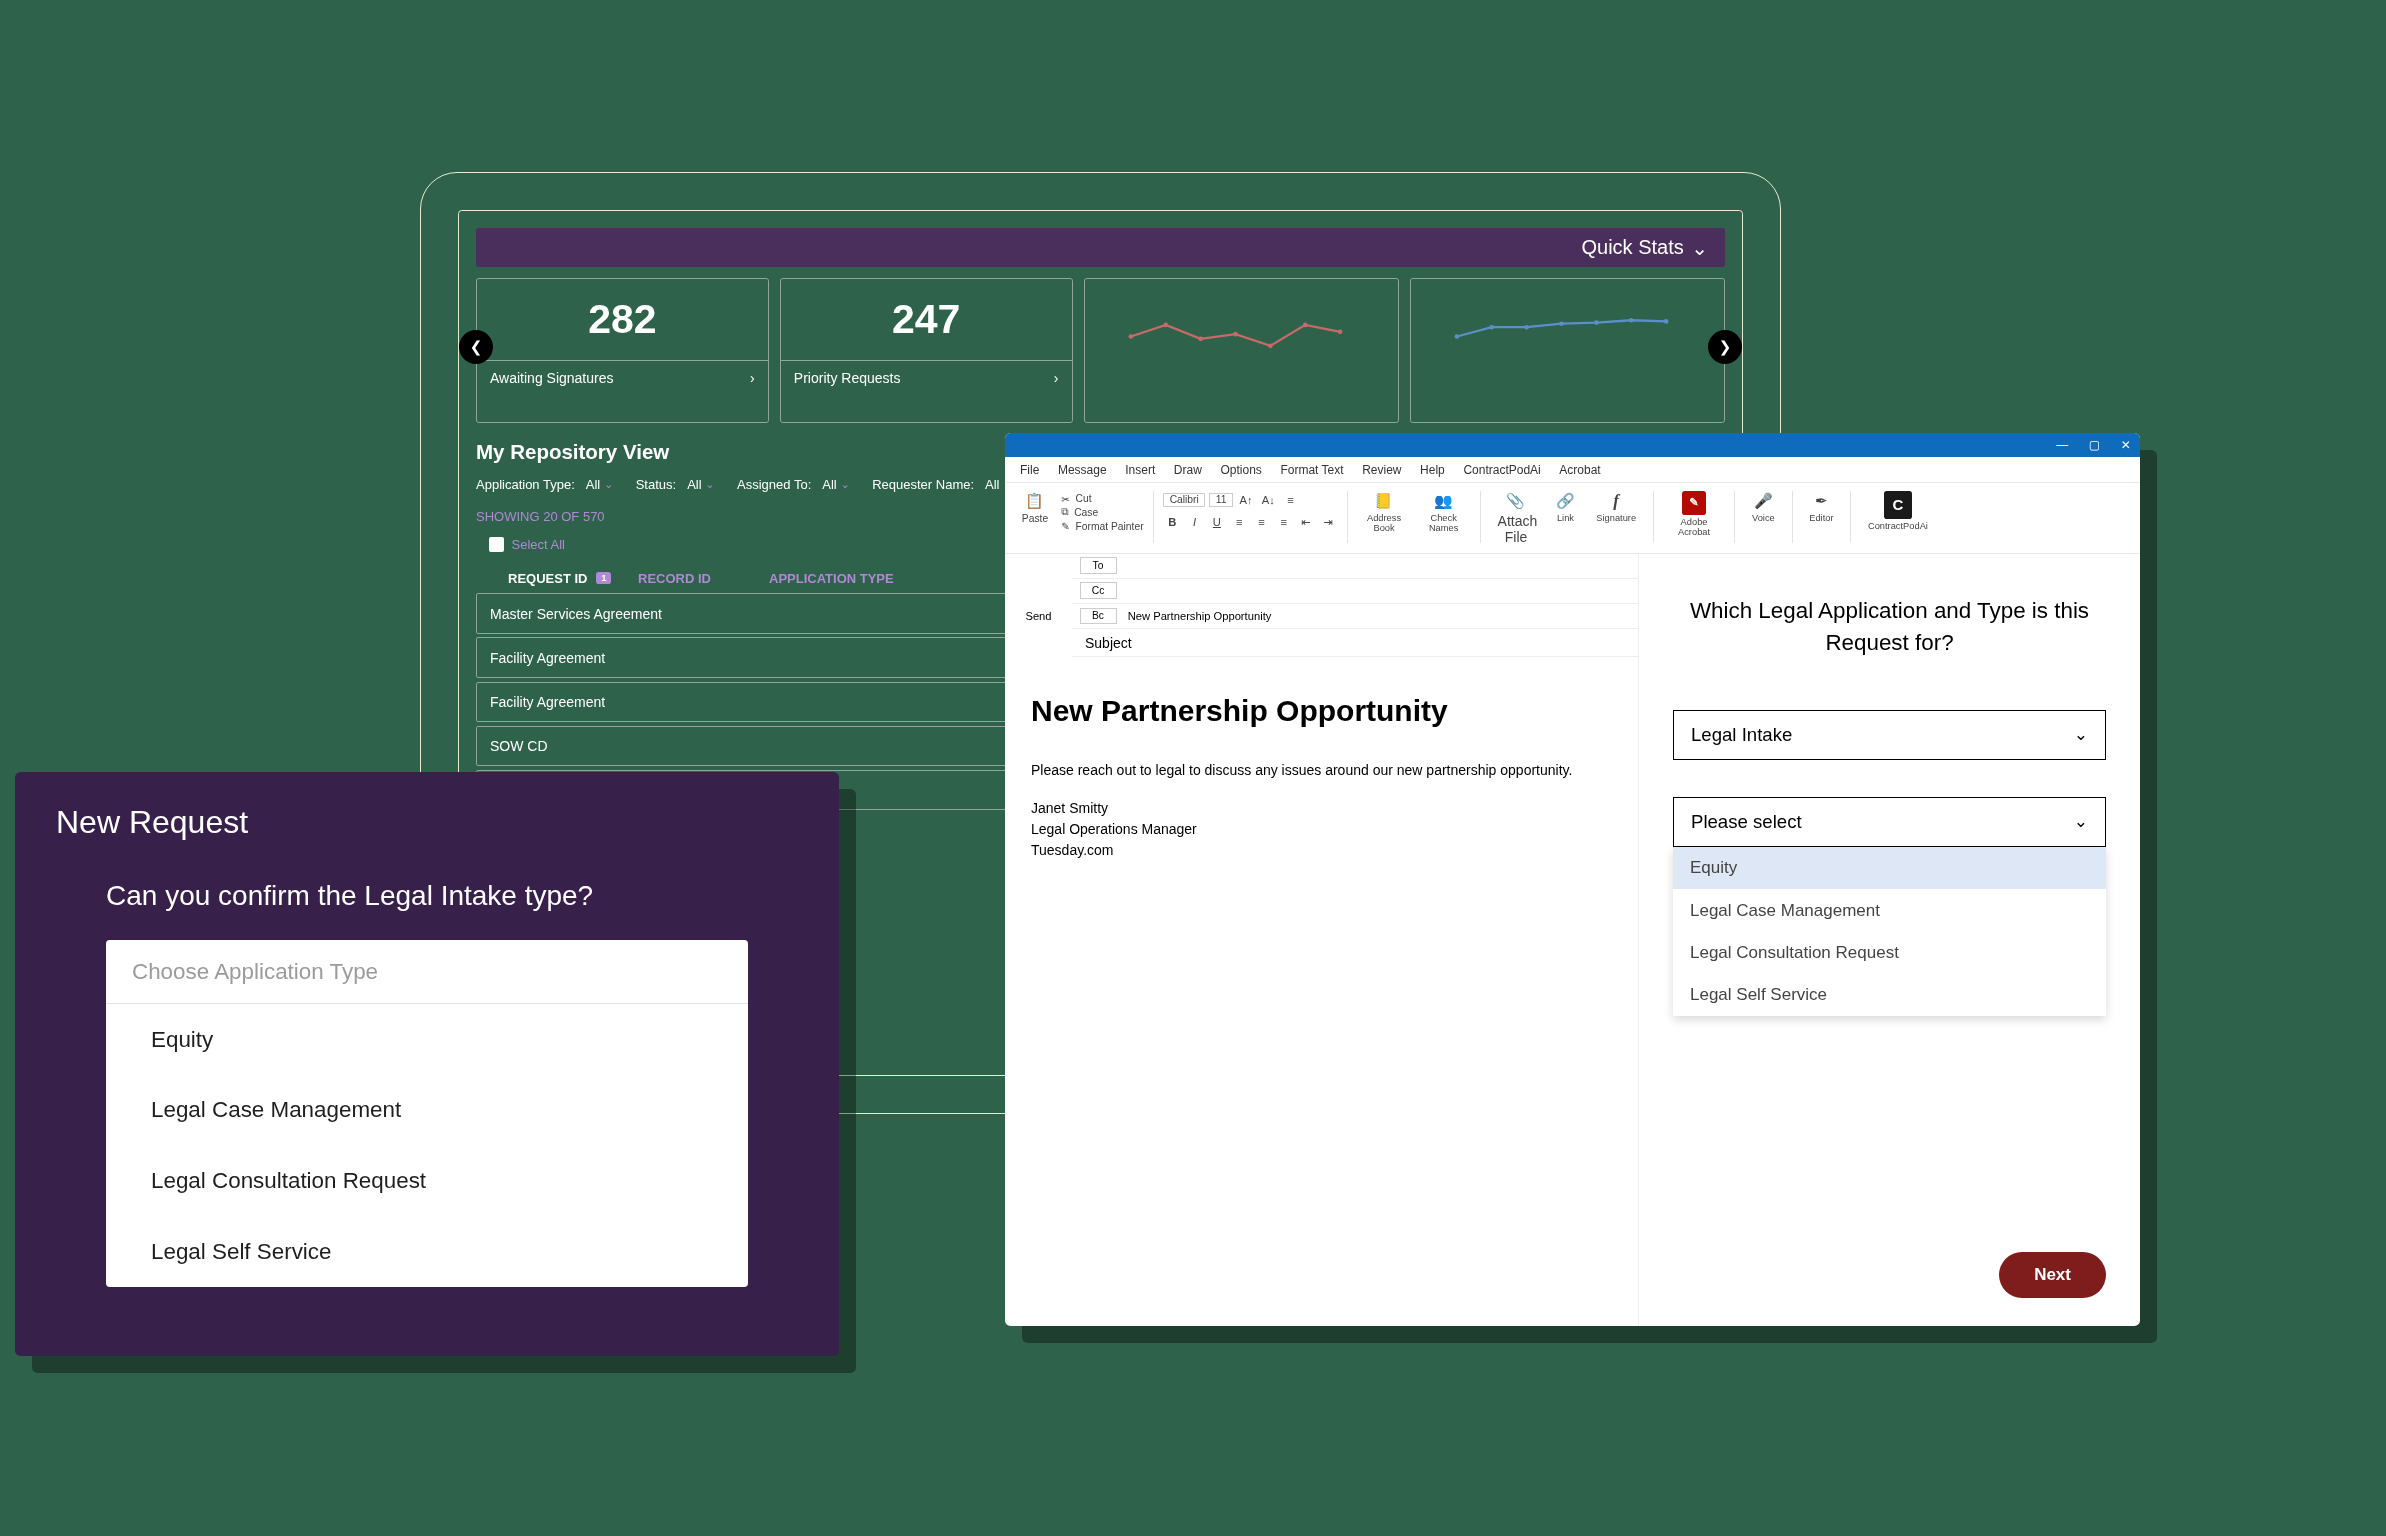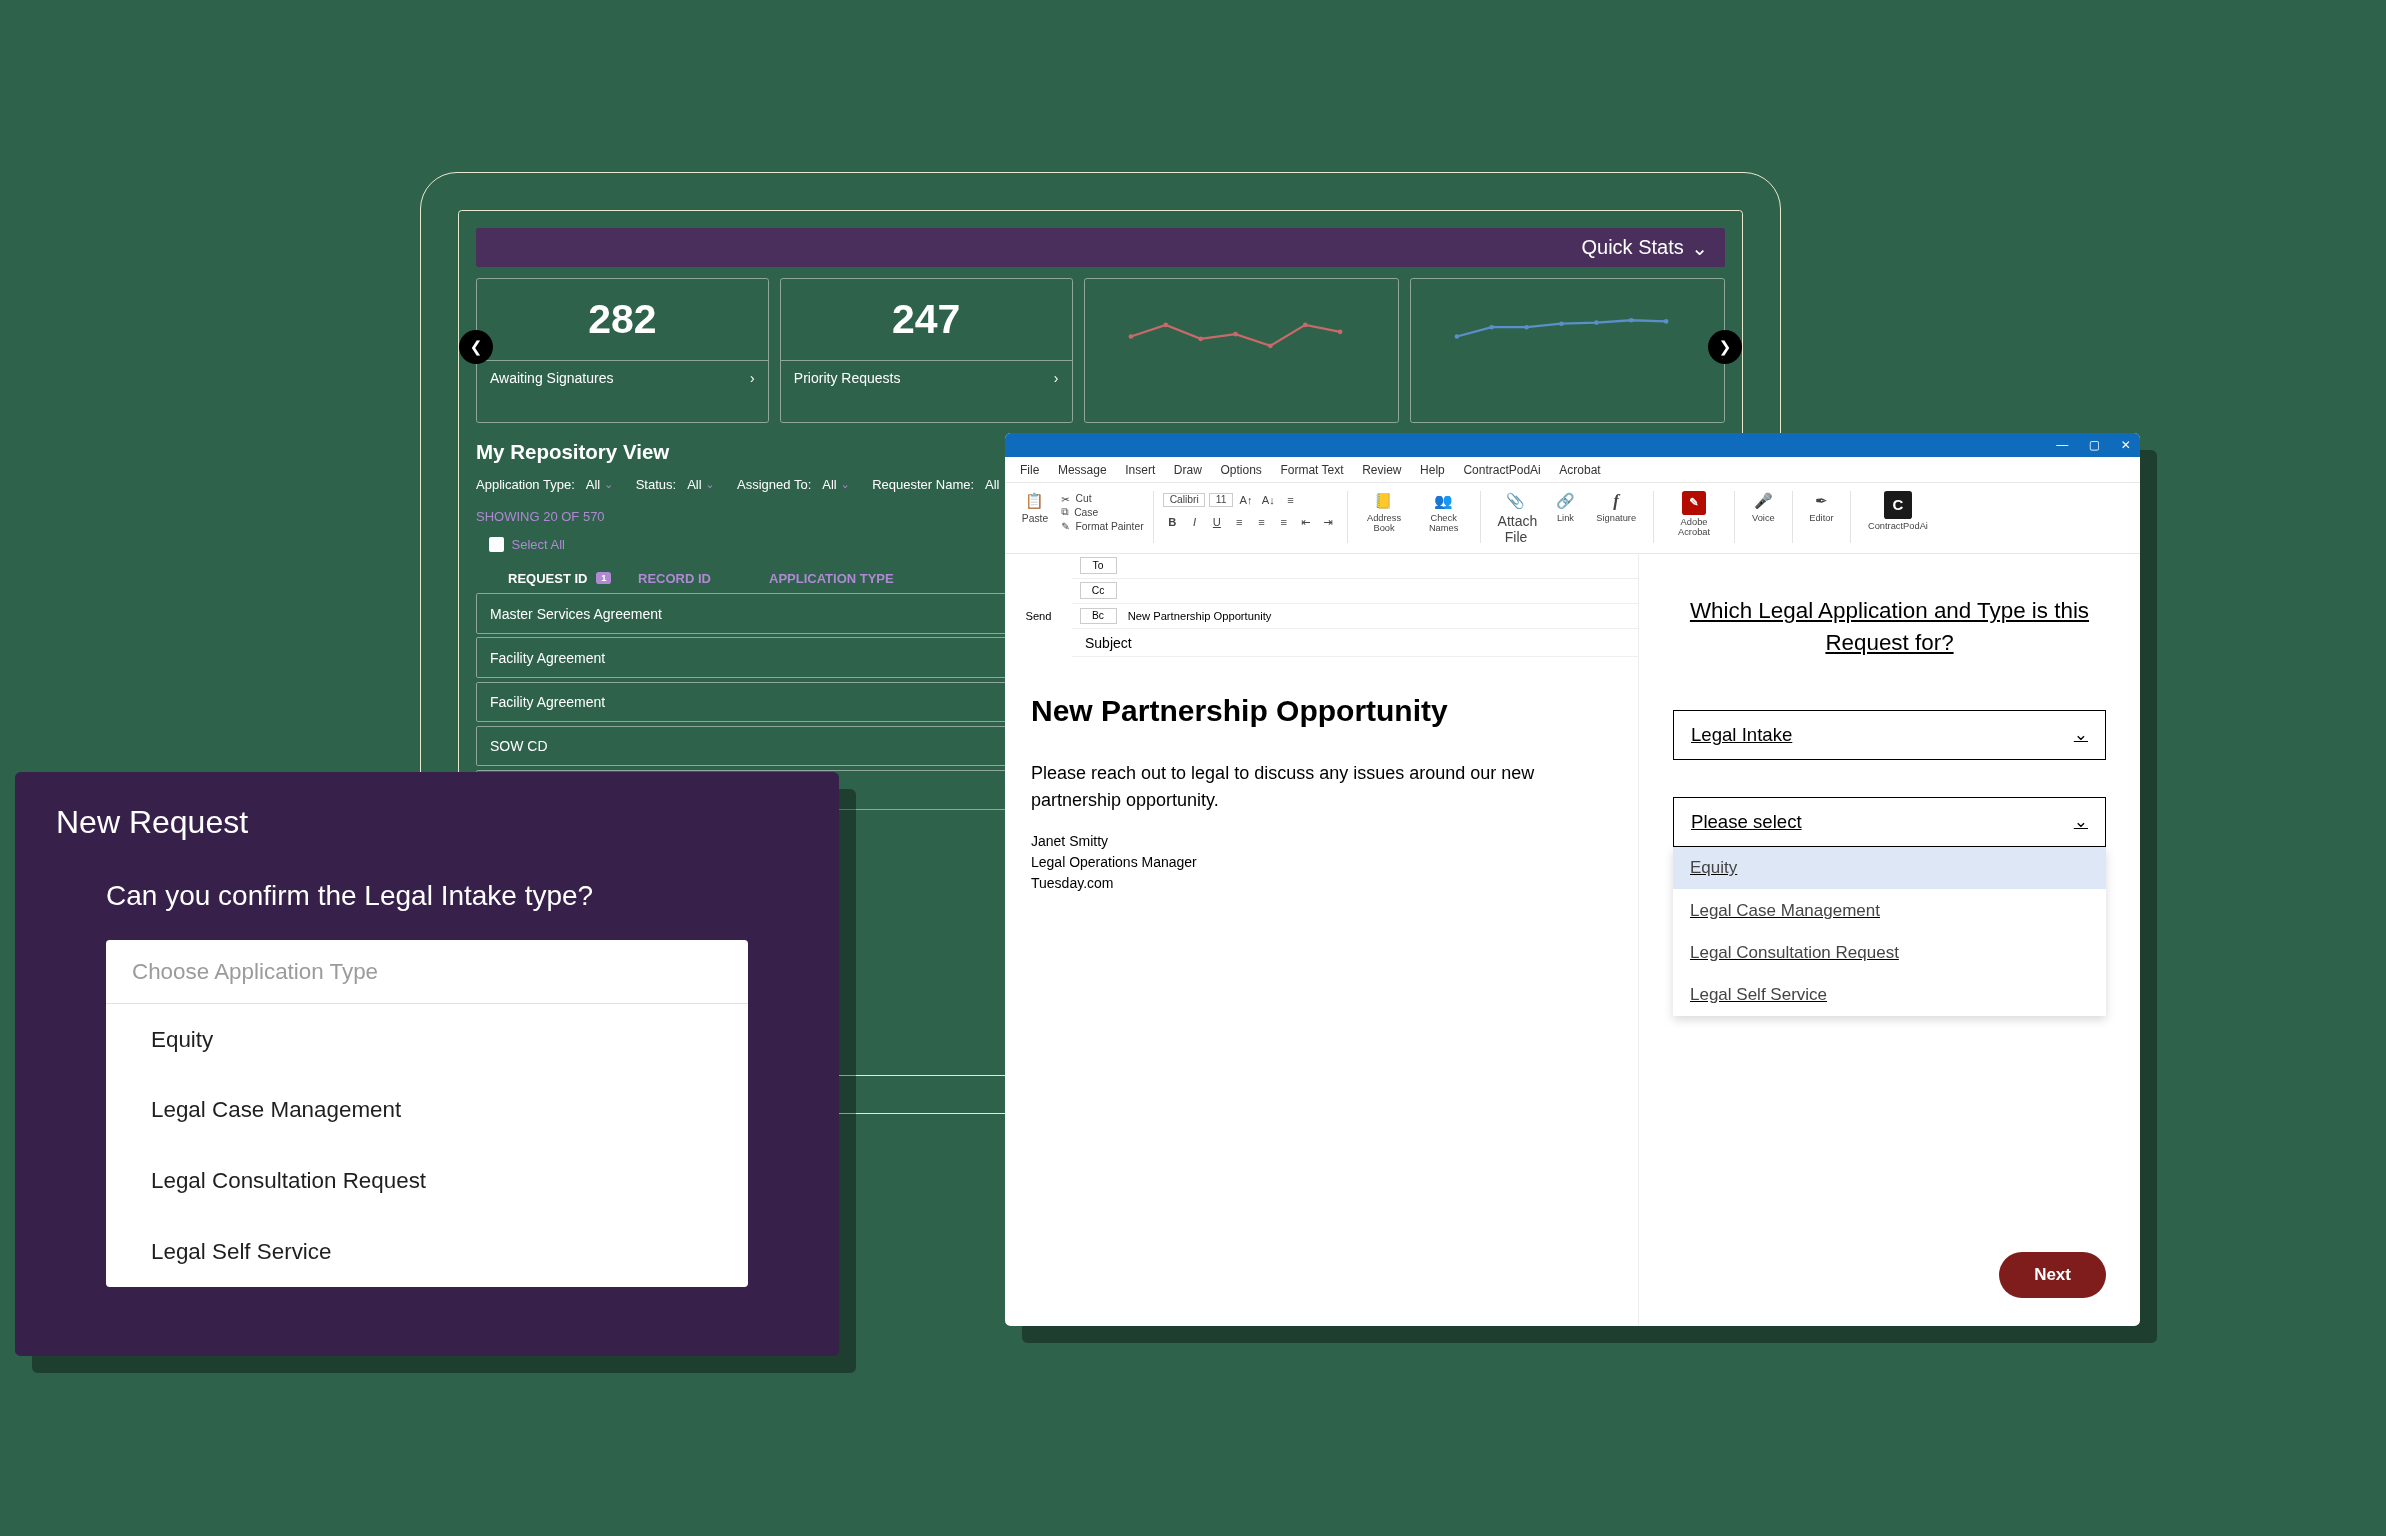--- a/index.html
+++ b/index.html
@@ -74,24 +74,24 @@
 .addr-fields { flex: 1; }
 .addr-row { display: flex; align-items: center; border-bottom: 0.9px solid #eee; }
 .addr-btn { border: 0.9px solid #ccc; font-size: 10.3px; padding: 1.9px 9.3px; margin: 3.7px 7.5px; width: 37px; text-align: center; cursor: pointer; }
 .addr-input { flex: 1; font-size: 11.2px; padding: 3.7px; border: none; outline: none; }
 .subject-row { display: flex; align-items: center; border-bottom: 0.9px solid #eee; padding: 5.6px 0; }
 .subject-label { font-size: 14px; padding: 0 13px; width: 62px; }
 .subject-input { flex: 1; font-size: 11.2px; border: none; outline: none; }
 
 .email-content { padding: 37px 26px; }
 .email-heading { font-size: 30px; font-weight: 600; margin-bottom: 32px; }
-.email-text { font-size: 18px; line-height: 1.5; margin-bottom: 17px; }
+.email-text { font-size: 14px; line-height: 1.5; margin-bottom: 17px; }
 .email-sig { font-size: 14px; line-height: 1.5; }
 
-.ol-side { flex: 1; padding: 37px 34px; position: relative; text-decoration: underline; }
+.ol-side { flex: 1; padding: 37px 34px; position: relative; }
 .side-question { font-size: 22.4px; text-align: center; margin: 4.7px auto 52px; line-height: 1.4; }
 .dropdown { border: 1.9px solid #000; padding: 13px 17px; font-size: 18.6px; display: flex; justify-content: space-between; align-items: center; margin-bottom: 37px; cursor: pointer; }
 .dd-chev { font-size: 17px; }
 .dropdown.open { margin-bottom: 0; }
 .dd-menu { box-shadow: 0 3.7px 9.3px rgba(0,0,0,.15); background: #fff; }
 .dd-item { padding: 11.2px 17px; font-size: 17px; color: #444; cursor: pointer; }
 .dd-item.hover { background: #dde7f6; }
 .next-btn { position: absolute; right: 34px; bottom: 28px; background: #7f1d1d; color: #fff; font-weight: 600; padding: 13px 35px; border-radius: 26px; font-size: 17px; cursor: pointer; }
 </style>
 </head>

